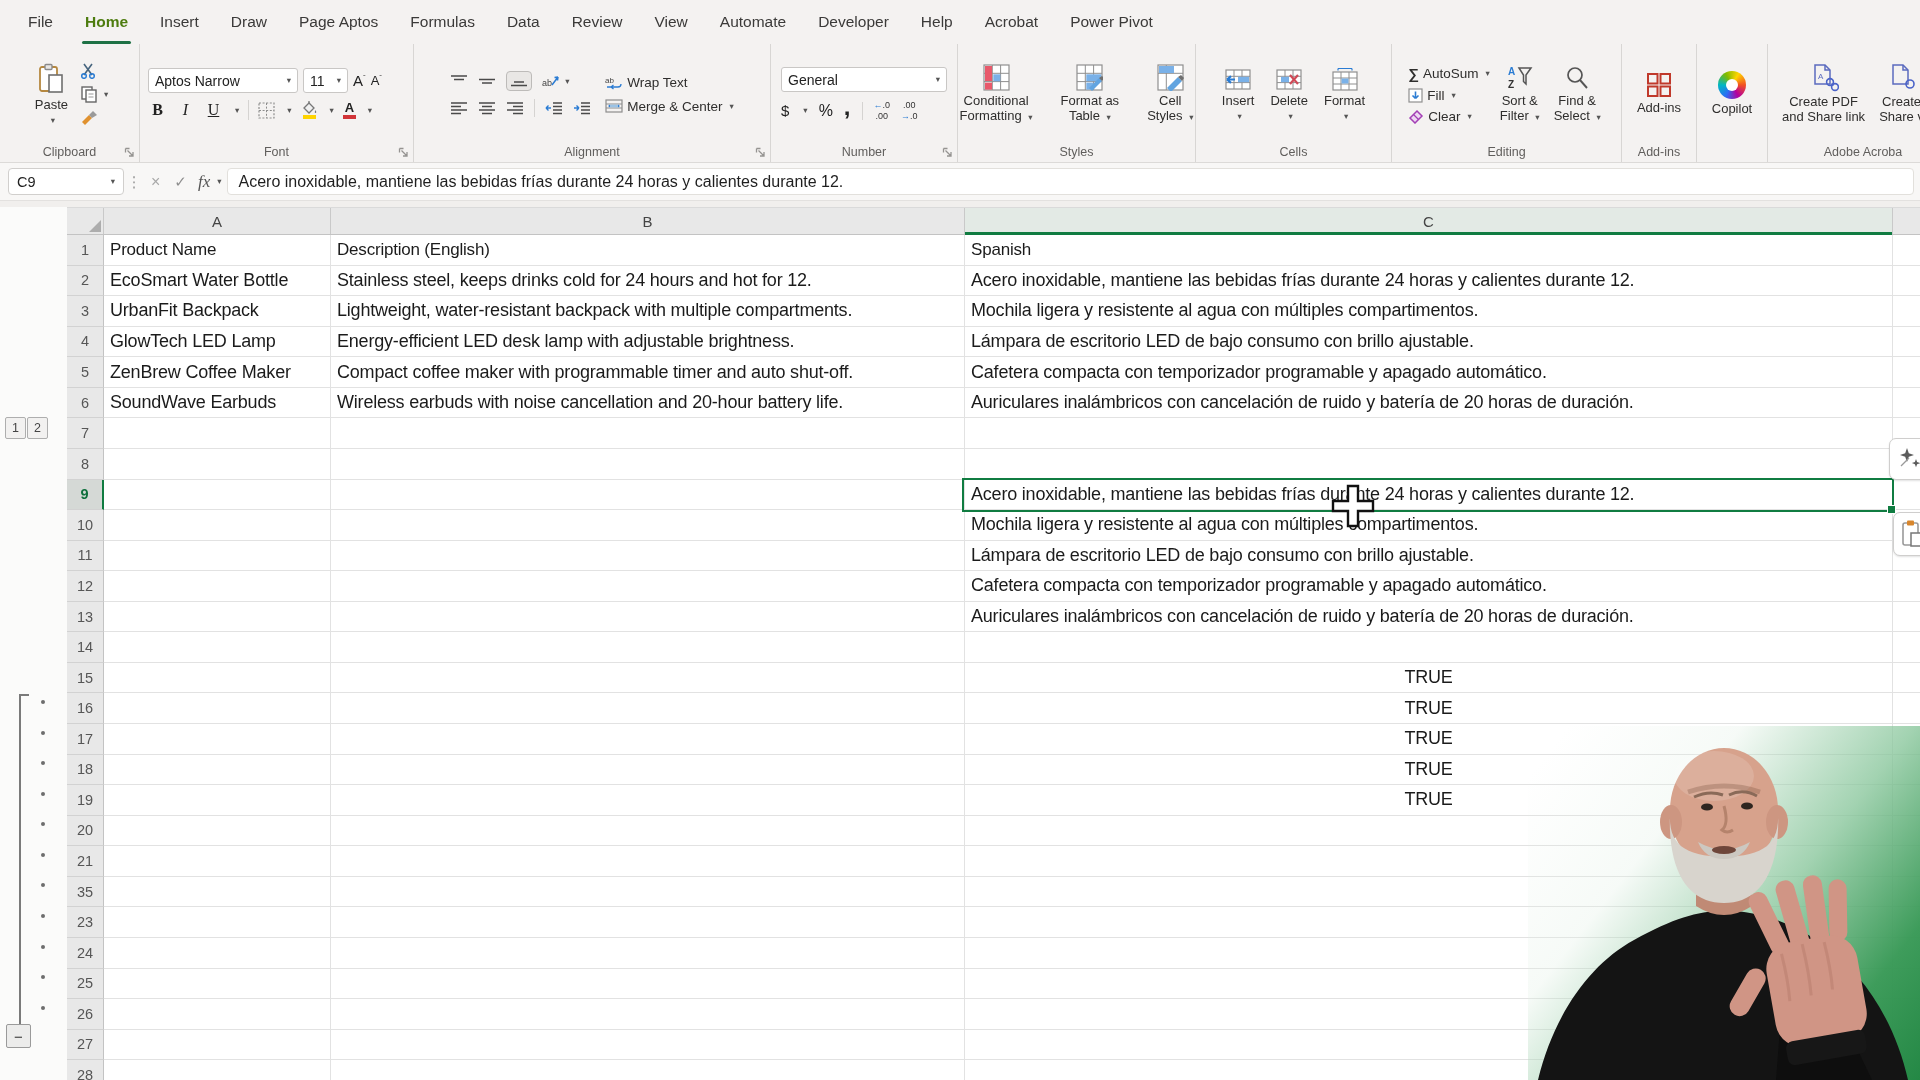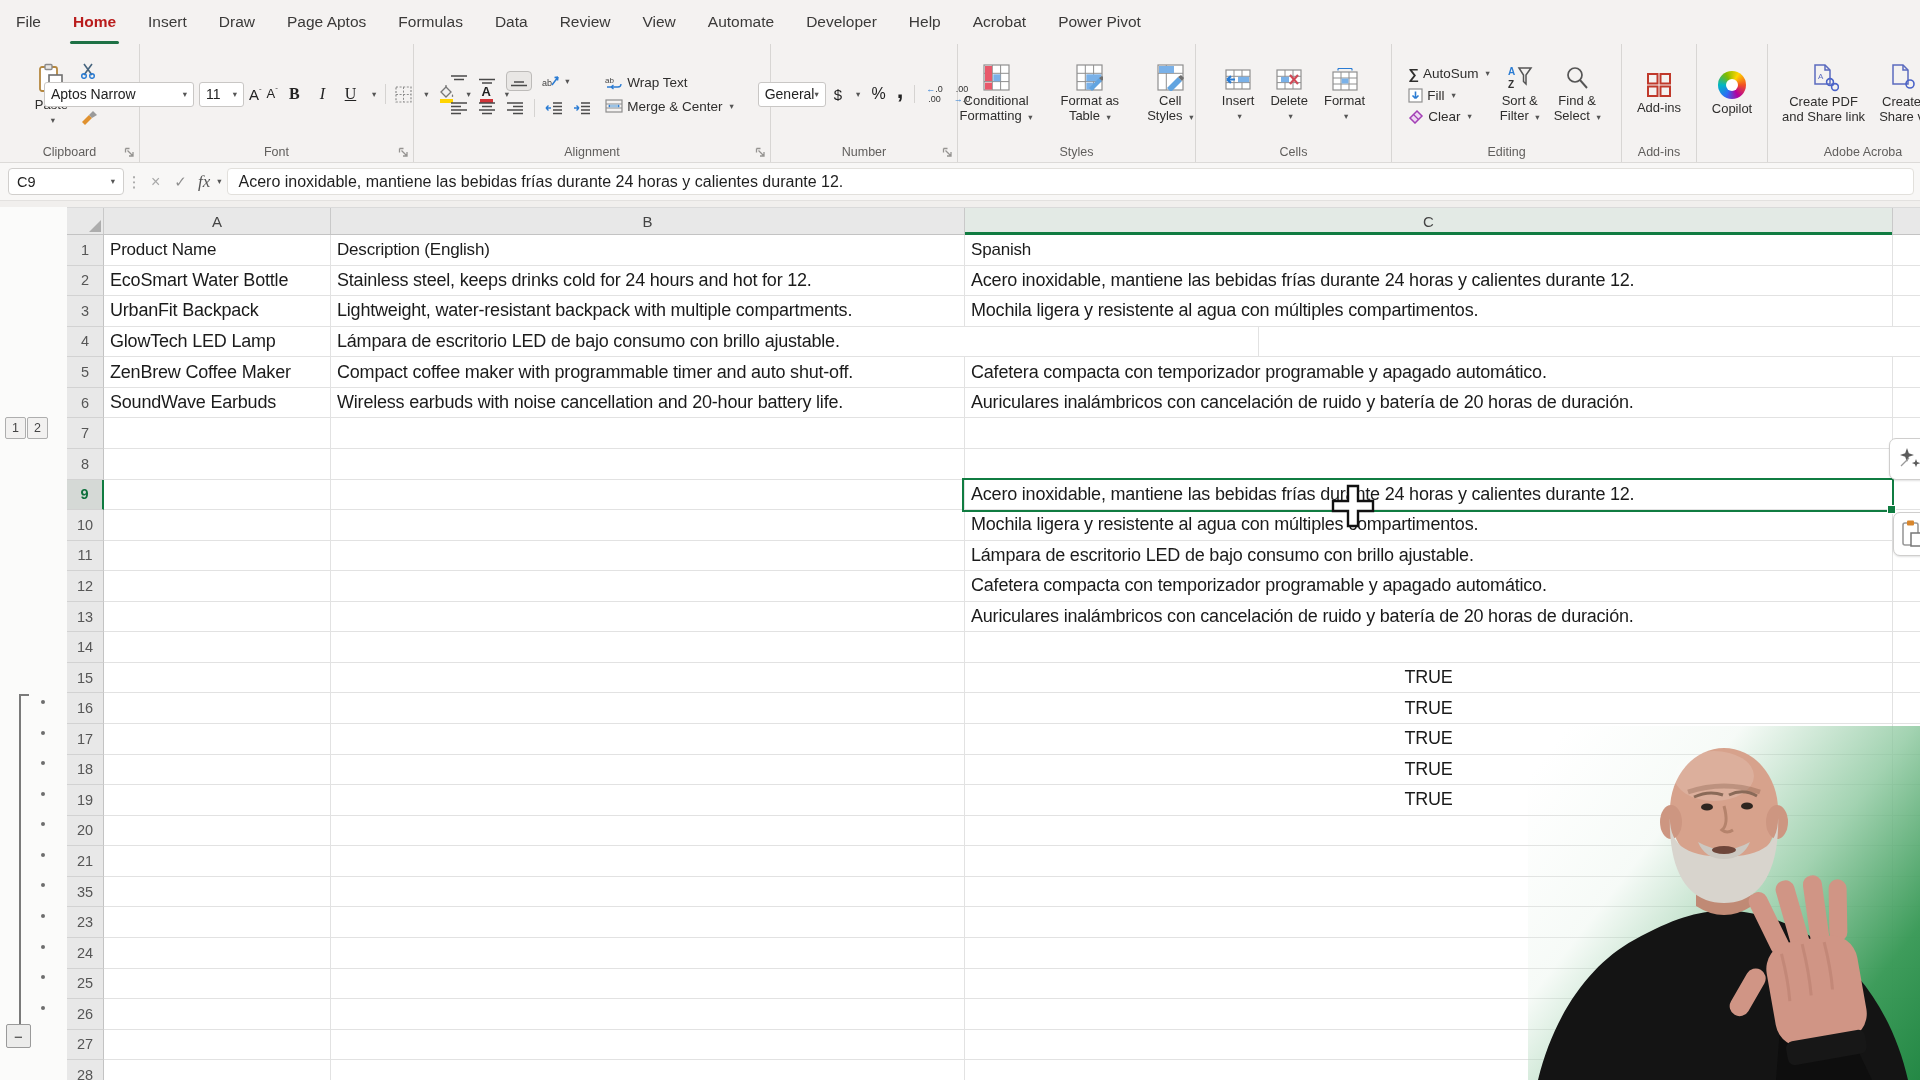--- a/index.html
+++ b/index.html
@@ -1,36 +1,36 @@
 <!DOCTYPE html>
 <html><head>
 <meta charset="utf-8">
 <style>
 *{margin:0;padding:0;box-sizing:border-box}
 html,body{width:1920px;height:1080px;overflow:hidden}
 body{font-family:"Liberation Sans",sans-serif;background:#fff}
 #app{position:relative;width:1920px;height:1080px;background:#fff;overflow:hidden}
 
 
-.tabbar{position:absolute;left:0;top:0;right:0;height:44px;background:#f4f2f1;display:flex;align-items:center;}
+.tabbar{position:absolute;left:0;top:0;right:0;height:44px;background:#f4f2f1;display:flex;align-items:center;padding-left:12px}
 .tab{padding:0 16px;font-size:15.5px;color:#3b3a39;height:44px;display:flex;align-items:center;position:relative}
-.tab.active{font-weight:700;color:#b91c1c}
+.tab.active{font-weight:700;color:#4d7c0f}
 .tab.active:after{content:"";position:absolute;left:13px;right:13px;bottom:0;height:3px;background:#1e7145;border-radius:2px}
 
 
 .ribbon{position:absolute;left:0;top:44px;right:0;height:119px;background:#f4f2f1;border-bottom:1px solid #dcdad8;display:flex}
 .rgroup{position:relative;height:100%;border-right:1px solid #d8d6d4;flex:none}
 .glabel{position:absolute;bottom:3px;left:0;right:0;text-align:center;font-size:12.5px;color:#605e5c;white-space:nowrap}
 .gbody{position:absolute;left:0;top:4px;right:0;bottom:22px;display:flex;align-items:center;justify-content:center}
 .launcher{position:absolute;right:3px;bottom:4px;width:13px;height:13px;opacity:.75}
 .dd{font-size:8.5px;color:#555;margin-left:3px;line-height:1}
 .bigbtn{display:flex;flex-direction:column;align-items:center;justify-content:flex-start;font-size:13px;color:#2f2e2d;gap:3px;padding:2px 4px;line-height:1.15;text-align:center}
 .bigbtn .lbl{white-space:nowrap}
 .smallrow{display:flex;align-items:center;font-size:13.5px;color:#2f2e2d;gap:4px;white-space:nowrap}
-.col{flex-direction:row}
+.col{flex-direction:column}
 .combo{background:#fff;border:1px solid #c9c7c5;border-radius:3px;height:25px;display:flex;align-items:center;padding:0 6px;font-size:14px;color:#222}
 .ic{display:inline-flex;align-items:center;justify-content:center}
 .selbox{border:1px solid #bdbbb9;background:#e9e7e5;border-radius:4px;padding:2px 3px}
 .fontbtn{font-family:"Liberation Serif",serif;font-size:16px;color:#222;width:19px;text-align:center}
 .colorbar{display:block;height:4px;width:13px;margin:1px auto 0}
 .dec{font-size:9px;line-height:1.15;color:#333;text-align:center}
 .dec .bl{color:#2b7cd3}
 
 
 .fbar{position:absolute;top:163px;left:0;right:0;height:38px;background:#f8f7f6;border-bottom:1px solid #e3e1df;display:flex;align-items:center}
@@ -562,20 +562,21 @@
       <div class="grow">
         <div class="rnum">3</div>
         <div class="cell ca">UrbanFit Backpack</div>
         <div class="cell cb">Lightweight, water-resistant backpack with multiple compartments.</div>
         <div class="cell cc">Mochila ligera y resistente al agua con múltiples compartimentos.</div>
         <div class="cell cd"></div>
       </div>
       <div class="grow">
         <div class="rnum">4</div>
         <div class="cell ca">GlowTech LED Lamp</div>
+        <div class="cell cb">Energy-efficient LED desk lamp with adjustable brightness.</div>
         <div class="cell cc">Lámpara de escritorio LED de bajo consumo con brillo ajustable.</div>
         <div class="cell cd"></div>
       </div>
       <div class="grow">
         <div class="rnum">5</div>
         <div class="cell ca">ZenBrew Coffee Maker</div>
         <div class="cell cb">Compact coffee maker with programmable timer and auto shut-off.</div>
         <div class="cell cc">Cafetera compacta con temporizador programable y apagado automático.</div>
         <div class="cell cd"></div>
       </div>

